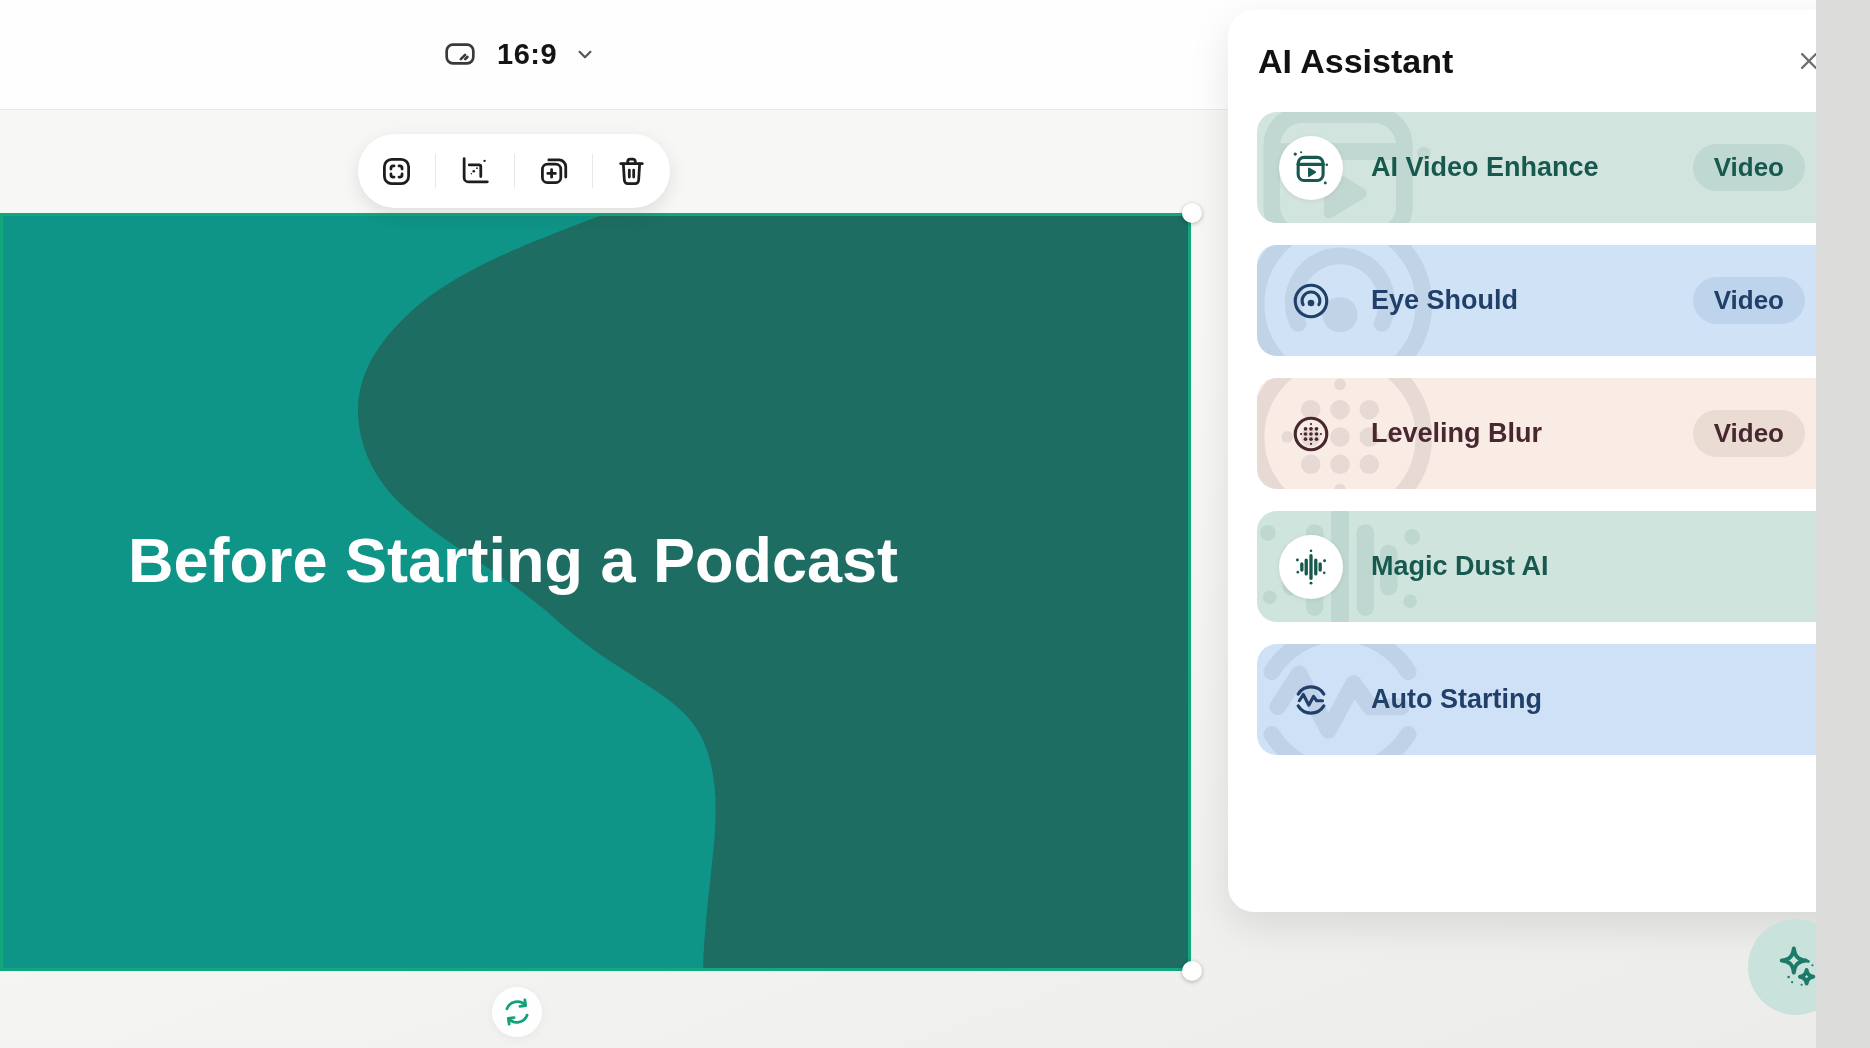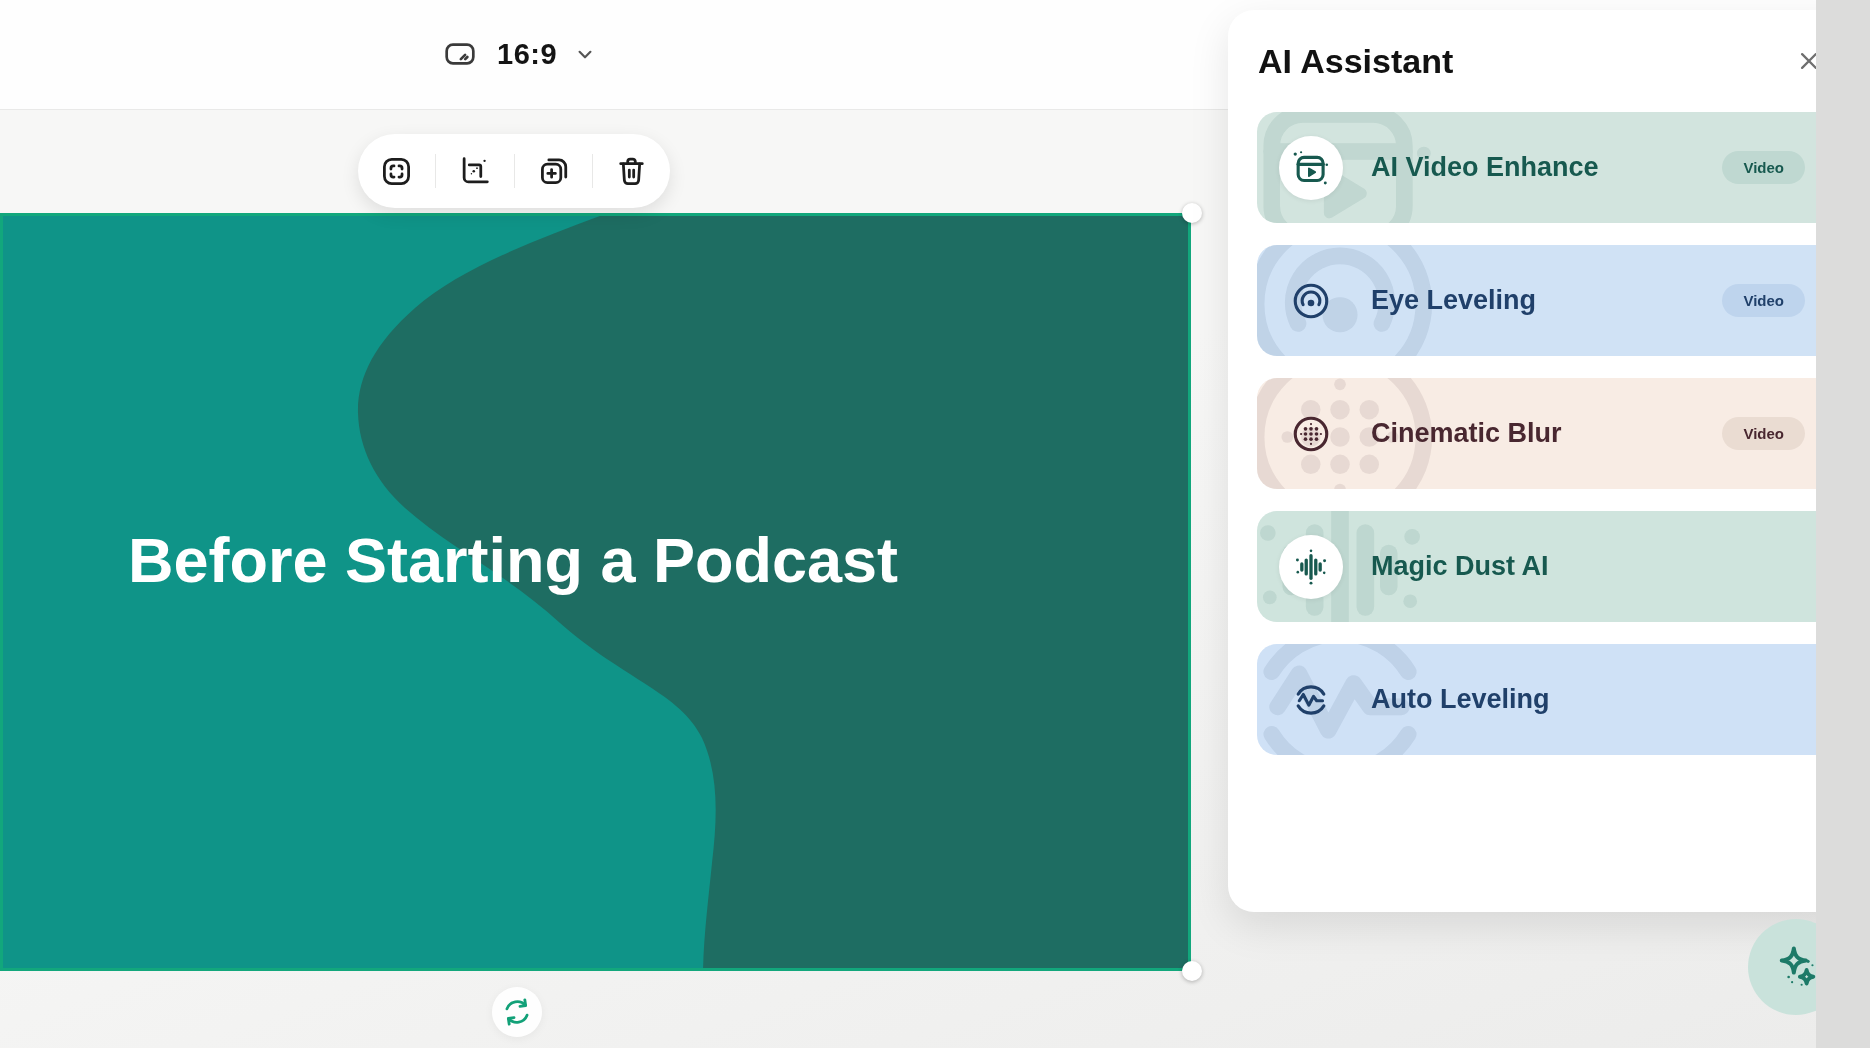--- a/index.html
+++ b/index.html
@@ -64,21 +64,21 @@
           display:flex; align-items:center; gap:28px; padding:0 30px 0 22px;
           overflow:hidden; cursor:pointer; }
   .card .motif { position:absolute; left:-34px; top:-58px; width:234px; height:234px;
                  color:var(--fg); opacity:.09; pointer-events:none; }
   .icon-wrap { position:relative; width:64px; height:64px; flex:0 0 64px; border-radius:50%;
                display:flex; align-items:center; justify-content:center; color:var(--fg); }
   .icon-wrap.on-white { background:#ffffff; box-shadow:0 1px 5px rgba(0,0,0,.07); }
   .icon-wrap svg { width:44px; height:44px; }
   .card .label { position:relative; font-size:27px; font-weight:600; color:var(--fg); flex:1; }
   .card .badge { position:relative; background:var(--badge-bg); color:var(--fg);
-                 font-size:15px; font-weight:600; padding:8px 21px; border-radius:999px; }
+                 font-size:26px; font-weight:600; padding:8px 21px; border-radius:999px; }
 
   
   .fab { position:absolute; left:1748px; top:919px; width:96px; height:96px; border:none;
          border-radius:50%; background:#c9e2db; cursor:pointer; color:#1d7a68;
          display:flex; align-items:center; justify-content:center; }
   .fab svg { width:52px; height:52px; }
 
   .hidden-defs { position:absolute; width:0; height:0; overflow:hidden; }
 </style>
 </head>
@@ -329,33 +329,33 @@
   </div>
         <div class="card" style="--bg: #d0e2f5; --fg: #20406a; --badge-bg: #bed4ed;">
     <svg class="motif">
             <use href="#eye-contact-icon"></use>
           </svg>
     <span class="icon-wrap">
       <svg>
               <use href="#eye-contact-icon"></use>
             </svg>
     </span>
-    <span class="label">Eye Leveling</span>
+    <span class="label">Eye Should</span>
     <span class="badge">Video</span>
   </div>
         <div class="card" style="--bg: #f8ece4; --fg: #492730; --badge-bg: #eadcd2;">
     <svg class="motif">
             <use href="#cinematic-blur-icon"></use>
           </svg>
     <span class="icon-wrap">
       <svg>
               <use href="#cinematic-blur-icon"></use>
             </svg>
     </span>
-    <span class="label">Cinematic Blur</span>
+    <span class="label">Leveling Blur</span>
     <span class="badge">Video</span>
   </div>
         <div class="card" style="--bg: #cfe4dd; --fg: #17594f;">
     <svg class="motif">
             <use href="#magic-dust-icon"></use>
           </svg>
     <span class="icon-wrap on-white">
       <svg>
               <use href="#magic-dust-icon"></use>
             </svg>
@@ -365,21 +365,21 @@
   </div>
         <div class="card" style="--bg: #cfe1f6; --fg: #20406a;">
     <svg class="motif">
             <use href="#auto-leveling-icon"></use>
           </svg>
     <span class="icon-wrap">
       <svg>
               <use href="#auto-leveling-icon"></use>
             </svg>
     </span>
-    <span class="label">Auto Leveling</span>
+    <span class="label">Auto Starting</span>
 
   </div>
       </div>
   </aside>
 
   <button class="fab">
     <svg>
         <use href="#sparkles-icon"></use>
       </svg>
   </button>

